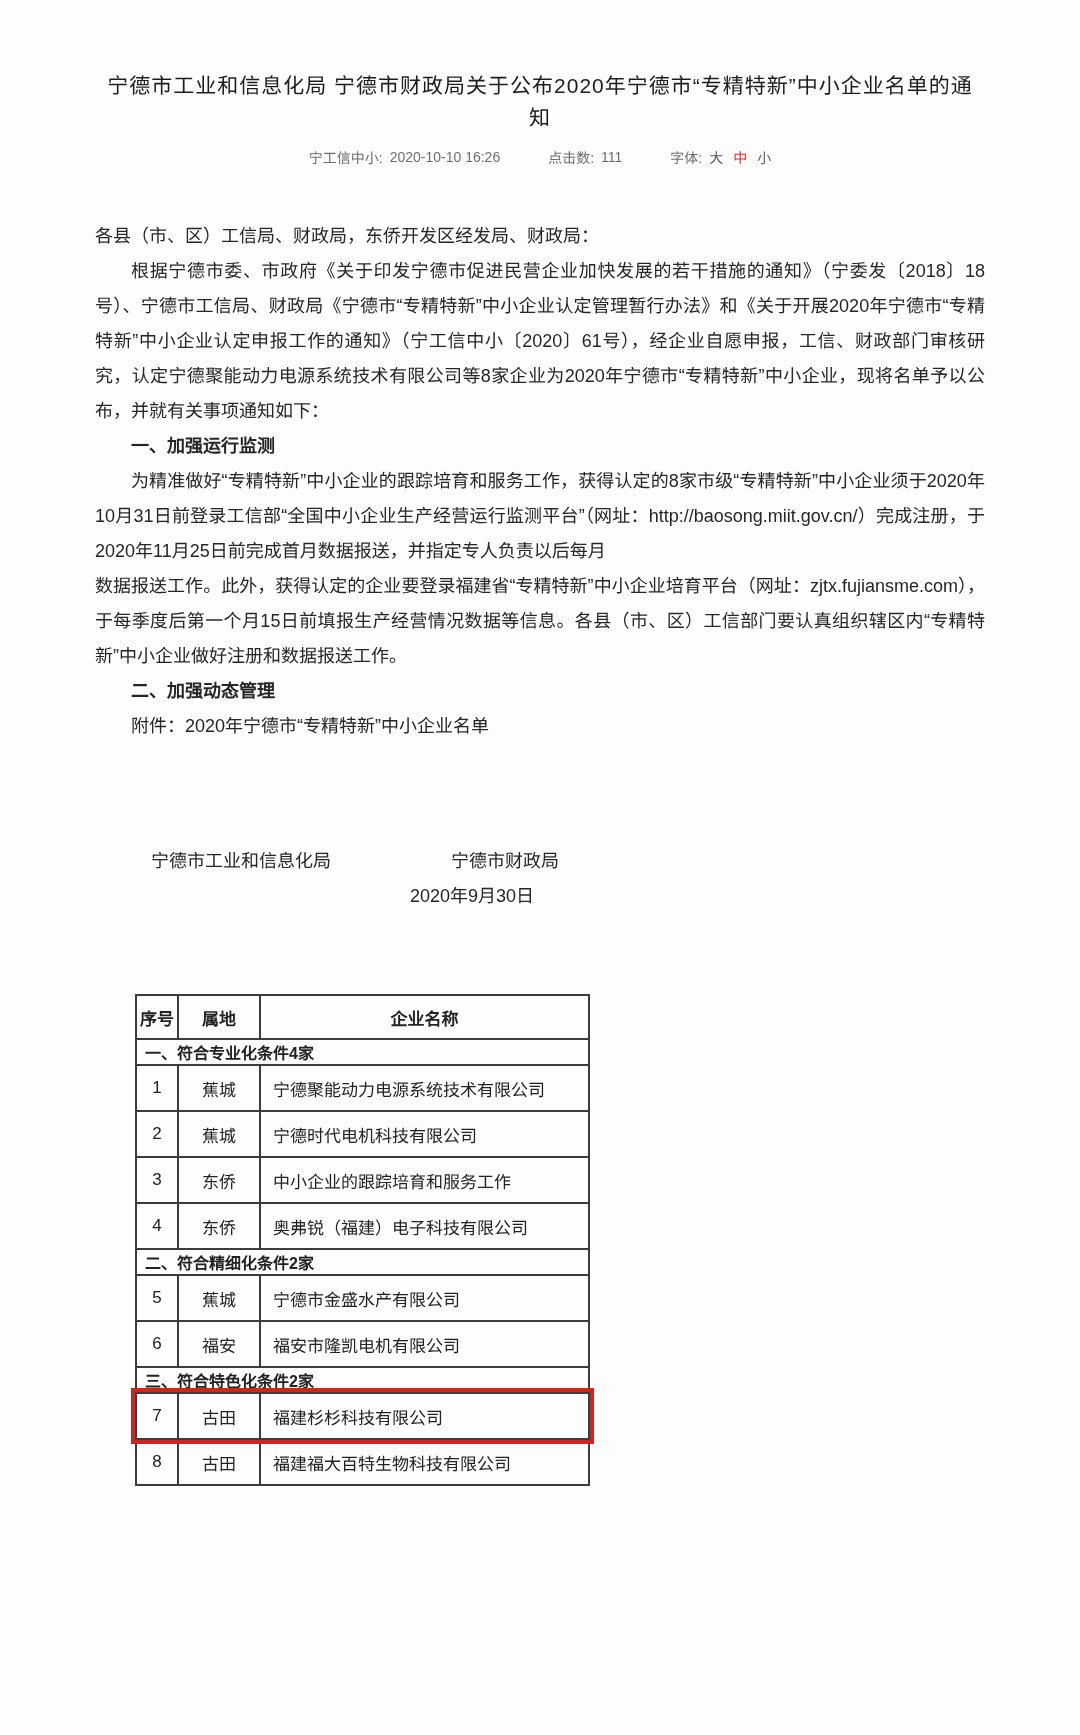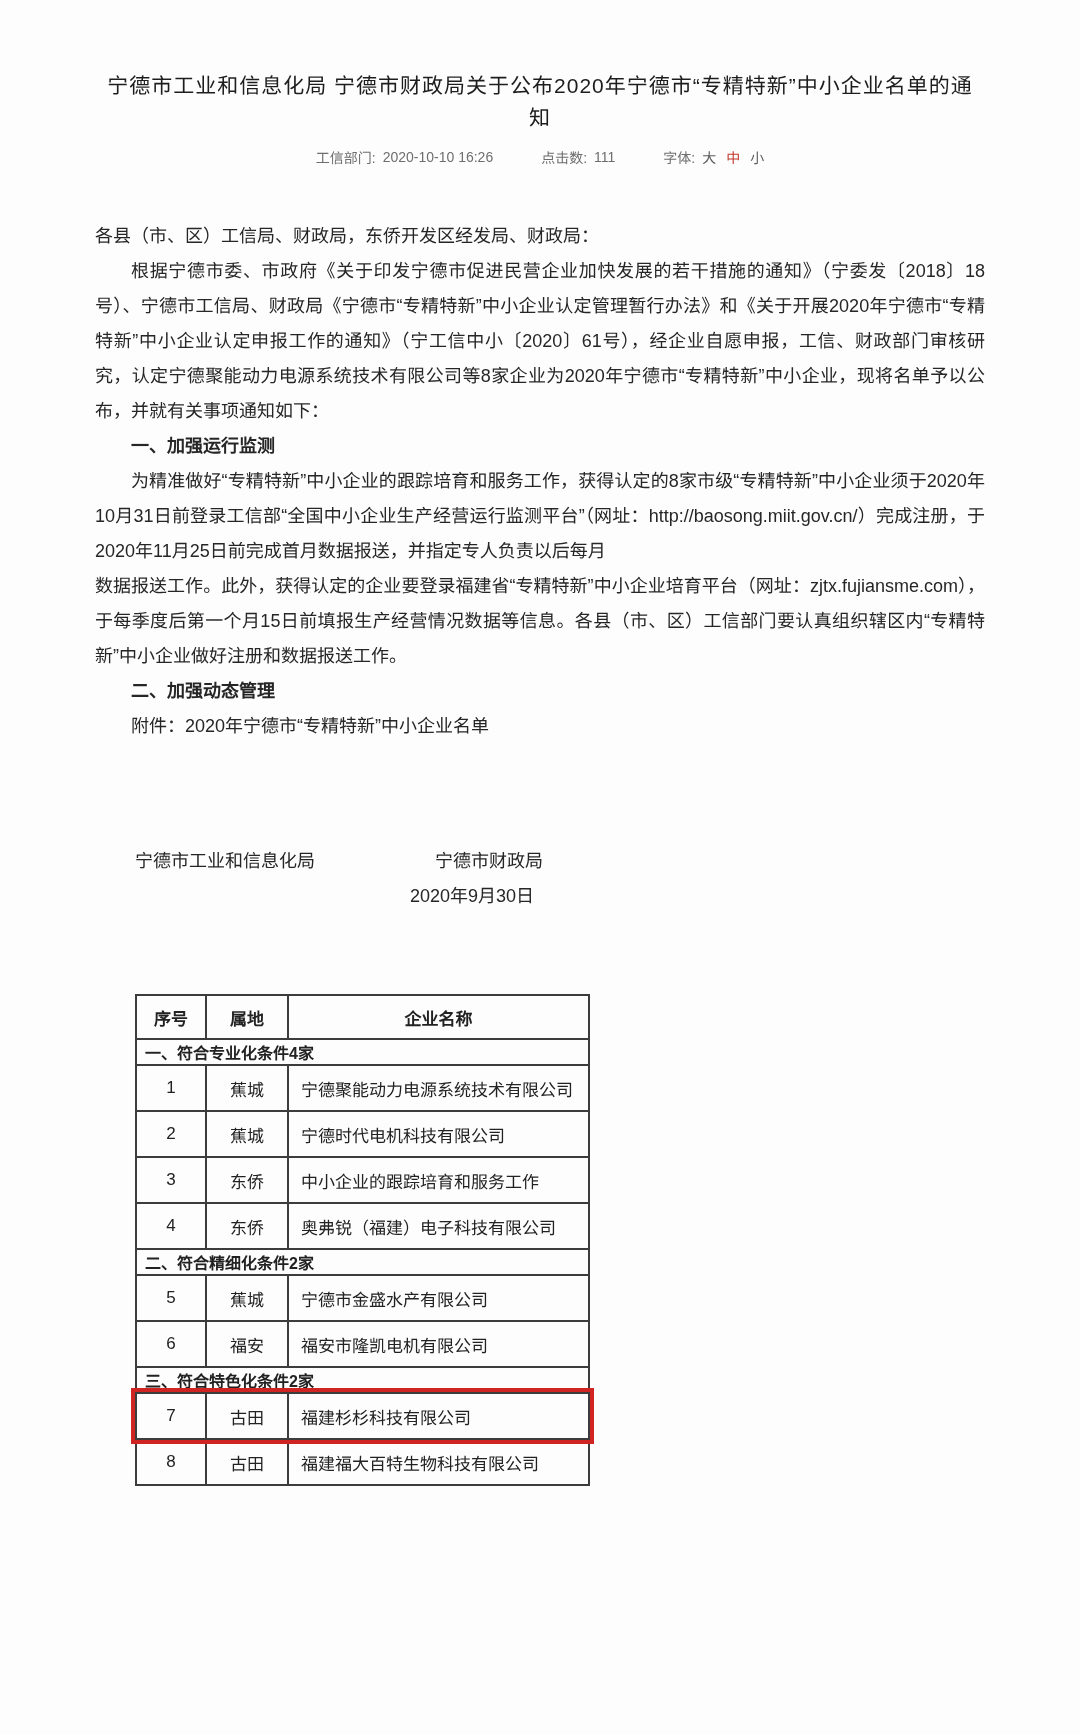--- a/index.html
+++ b/index.html
@@ -57,21 +57,21 @@
   .doc-body p{margin:0;}
   .indent{text-indent:2em;}
   .sec-heading{font-weight:bold;text-indent:2em;}
   .gap-top{margin-top:70px;}
   .attachment-line{margin-top:92px;text-indent:2em;}
   .signature-row{
     margin-top:100px;
     display:flex;
     align-items:flex-start;
   }
-  .signature-left{margin-left:40px;}
+  .signature-left{margin-left:56px;}
   .signature-right{margin-left:120px;}
   .signature-date{margin-top:6px;padding-left:315px;}
   .attachment{margin-top:80px;}
   .attachment-title{
     font-size:25px;
     font-weight:bold;
     color:#1d1d1d;
     padding-left:62px;
     letter-spacing:1px;
   }
@@ -87,21 +87,21 @@
   .enterprise-table th,
   .enterprise-table td{
     border:2px solid var(--line);
     background:#fdfdfd;
   }
   .enterprise-table th{
     height:44px;
     font-weight:bold;
     text-align:center;
   }
-  .col-no{width:70px;}
+  .col-no{width:42px;}
   .col-region{width:82px;}
   .cell-no,.cell-region{height:46px;text-align:center;}
   .cell-company{height:46px;text-align:left;padding-left:12px;}
   .section-row td{
     height:25px;
     font-weight:bold;
     text-align:left;
     padding-left:8px;
     font-size:16px;
   }
@@ -112,21 +112,21 @@
 </style>
 </head>
 <body>
 
 <div class="page">
 
   <h1 class="page-title">宁德市工业和信息化局 宁德市财政局关于公布2020年宁德市“专精特新”中小企业名单的通知</h1>
 
   <div class="meta-bar">
     <div class="meta-group">
-      <span>工信部门:</span>
+      <span>宁工信中小:</span>
       <span>2020-10-10 16:26</span>
     </div>
     <div class="meta-group">
       <span>点击数:</span>
       <span>111</span>
     </div>
     <div class="meta-group">
       <span>字体:</span>
       <span class="font-options">
         <span class="font-option">大</span>

